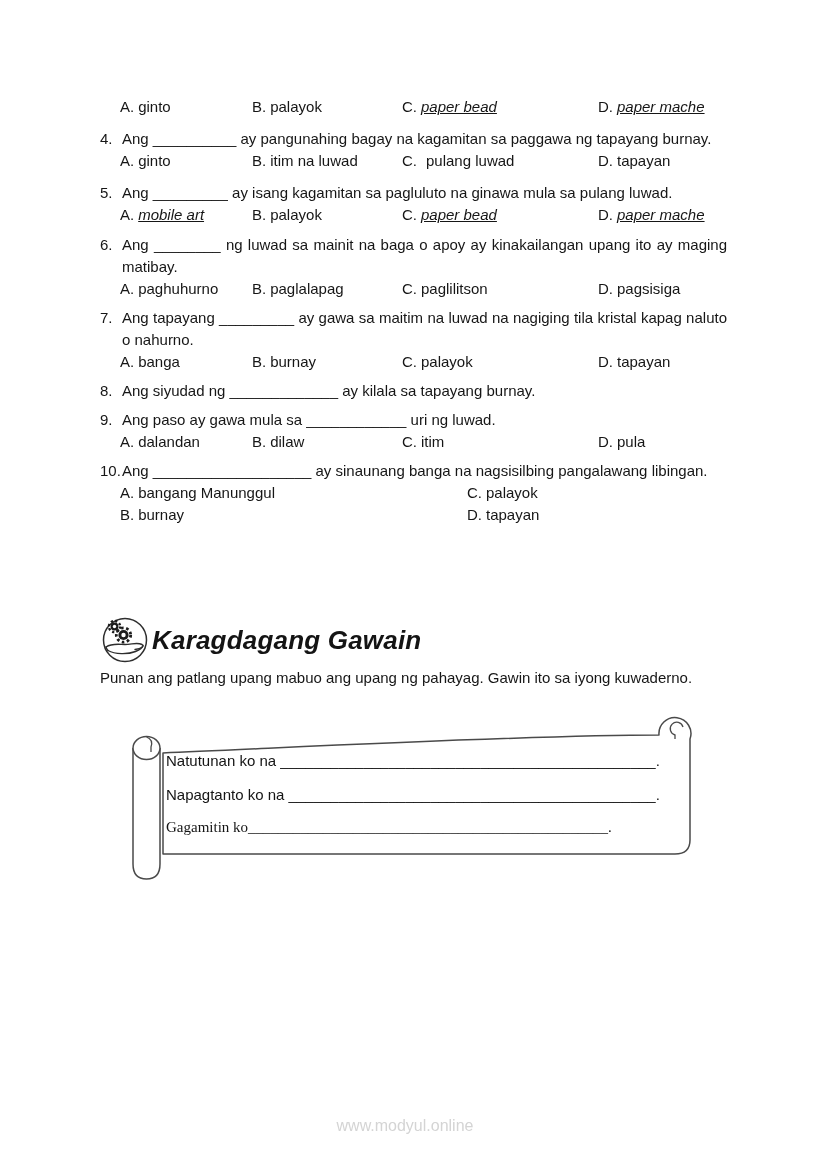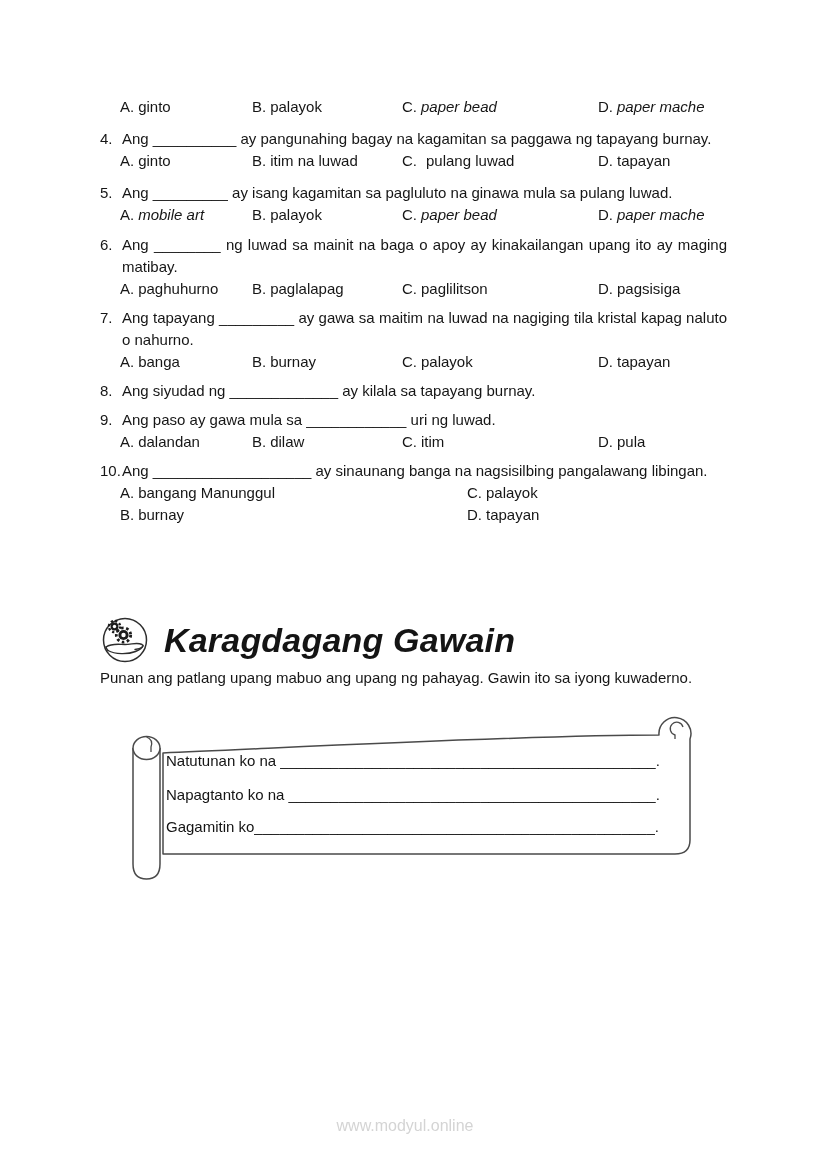--- a/index.html
+++ b/index.html
@@ -8,37 +8,37 @@
     font-family:"Liberation Sans","DejaVu Sans",sans-serif;
     color:#161616;font-size:15px;line-height:22px;
     -webkit-font-smoothing:antialiased;
   }
   .content{position:absolute;left:100px;top:96px;width:627px;}
   .opt-row{display:grid;grid-template-columns:132px 150px 196px 1fr;padding-left:20px;}
   .opt-row-2col{display:grid;grid-template-columns:347px 1fr;padding-left:20px;}
   .opt{white-space:nowrap;}
   .opt .t{margin-left:4px;text-align:center;}
   .opt .t.gap2{margin-left:9px;}
-  .italic{font-style:italic;}
+  .italic{font-style:italic;text-decoration:underline;}
   .q{margin-top:7px;}
   .q.m10{margin-top:10px;}
   .q.m8{margin-top:8px;}
   .q-line{display:flex;}
   .q-num{flex:0 0 auto;min-width:22px;}
   .q-text{flex:1;margin:0;text-align:justify;}
   .activity-header{position:absolute;left:102px;top:617px;display:flex;align-items:center;}
   .activity-icon{width:46px;height:46px;flex:0 0 auto;}
-  .activity-title{margin-left:16px;font-size:34px;font-weight:bold;font-style:italic;color:#141414;letter-spacing:0.2px;}
+  .activity-title{margin-left:4px;font-size:26px;font-weight:bold;font-style:italic;color:#141414;letter-spacing:0.2px;}
   .instructions{position:absolute;left:100px;top:667px;width:627px;text-align:justify;margin:0;}
   .scroll-wrap{position:absolute;left:125px;top:706px;width:586px;height:190px;}
   .scroll-wrap svg{position:absolute;left:0;top:0;}
   .scroll-line{position:absolute;left:41px;white-space:nowrap;color:#141414;}
   .scroll-line.l1{top:44px;}
   .scroll-line.l2{top:78px;}
-  .scroll-line.l3{top:110px;}
+  .scroll-line.l3{top:110px;font-family:Liberation Serif, serif;}
   .footer{position:absolute;left:0;right:16px;top:1115px;text-align:center;color:#d4d4d4;font-size:16px;}
 </style>
 </head>
 <body>
 
 <div class="content">
 
   <div class="opt-row">
     <div class="opt"><span>A.</span><span class="t">ginto</span></div>
     <div class="opt"><span>B.</span><span class="t">palayok</span></div>

